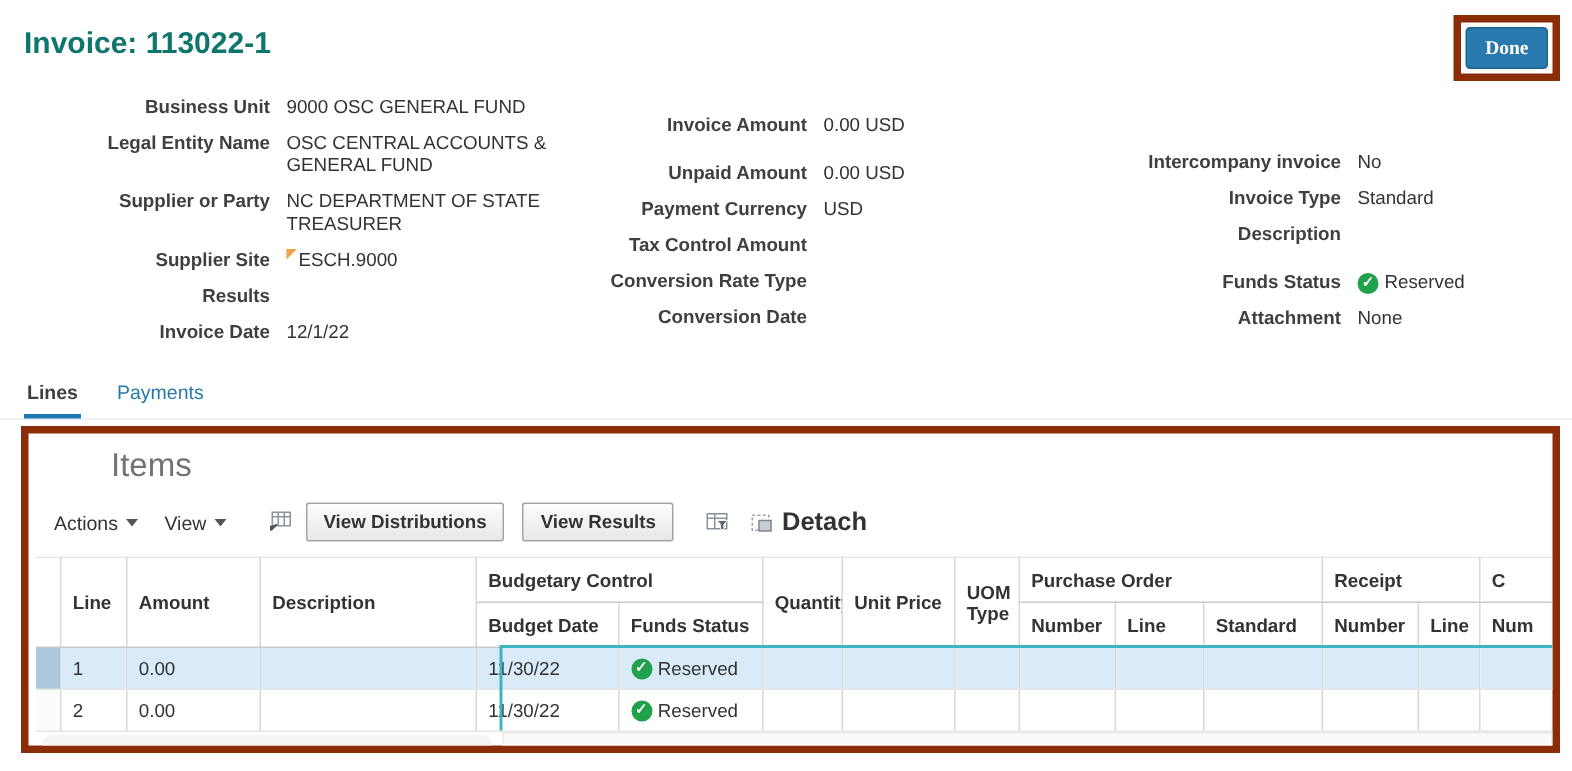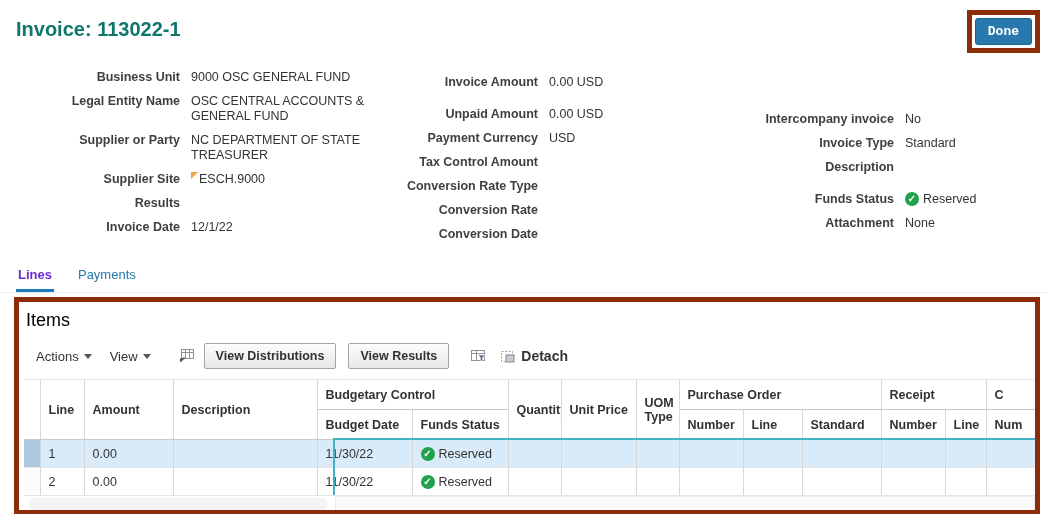--- a/index.html
+++ b/index.html
@@ -12,25 +12,25 @@
   }
   .page { width:1048px; height:514px; background:#fff; position:relative; }
 
   
   .page-header { display:flex; justify-content:space-between; align-items:flex-start; padding:10px 8px 0 16px; }
   .page-title { font-size:20px; font-weight:700; color:#0f766e; padding-top:8px; }
   .annotation-box { border:5px solid #8b2d09; padding:3px; background:#fff; }
   .btn-primary {
     background:#2a79ae; color:#fff; font-weight:bold; font-size:13px;
     border:1px solid #1d648f; border-radius:3px; padding:5px 12px; cursor:pointer;
-    font-family:Liberation Mono, monospace;
-  }
-
-  
-  .summary { display:flex; padding:10px 0 0 16px;align-items:center; }
+    font-family:Liberation Serif, serif;
+  }
+
+  
+  .summary { display:flex; padding:10px 0 0 16px; }
   .sum-col { display:flex; flex-direction:column; }
   .sum-col1 { width:372px; }
   .sum-col2 { width:326px; padding-top:12px; }
   .sum-col3 { width:330px; padding-top:37px; }
   .field { display:flex; align-items:flex-start; margin-bottom:9px; line-height:15px; }
   .field.center { align-items:center; }
   .f-label { font-weight:bold; color:#3f3f3f; text-align:right; font-size:12.5px; }
   .sum-col1 .f-label { width:164px; }
   .sum-col2 .f-label { width:150px; }
   .sum-col3 .f-label { width:180px; }
@@ -46,41 +46,41 @@
   .status-inline { display:flex; align-items:center; gap:4px; }
   .check-icon {
     display:inline-block; width:14px; height:14px; border-radius:50%;
     background:#21a14c; color:#fff; font-size:10px; font-weight:bold;
     line-height:14px; text-align:center; flex:0 0 auto;
   }
 
   
   .tabbar { display:flex; padding:12px 0 0 16px; border-bottom:1px solid #ececec; }
   .tab { font-size:13px; color:#2679ab; padding:4px 2px 7px; margin-right:22px; cursor:pointer; border-bottom:3px solid transparent; }
-  .tab.active { font-weight:bold; color:#6d28d9; border-bottom:3px solid #1c7ab5; }
+  .tab.active { font-weight:bold; color:#404040; border-bottom:3px solid #1c7ab5; }
 
   
   .items-panel {
     margin:4px 8px 0 14px; width:1026px; height:218px;
     border:5px solid #8b2d09; background:#fff;
     padding:6px 0 0 5px; position:relative; overflow:hidden;
   }
-  .items-title { font-size:18px; color:#000000; padding:2px 0 8px 2px; }
+  .items-title { font-size:22px; color:#737373; padding:2px 0 8px 2px;margin-left:48px; }
 
   .toolbar { display:flex; align-items:center; padding:4px 0 8px 12px; }
   .menu-item { display:flex; align-items:center; gap:5px; font-size:13px; color:#333; cursor:pointer; margin-right:18px; }
   .caret-down { width:0; height:0; border-left:4px solid transparent; border-right:4px solid transparent; border-top:5px solid #555; }
   .tb-icon { margin:0 9px; cursor:pointer; display:inline-flex; }
   .btn-secondary {
     background:linear-gradient(#fdfdfd,#e7e7e7); border:1px solid #a4a4a4; border-radius:2px;
     font-weight:bold; font-size:12.5px; color:#333; padding:5px 11px; margin-right:12px; cursor:pointer;
     font-family:"Liberation Sans", sans-serif;
   }
   .detach-group { display:flex; align-items:center; gap:5px; cursor:pointer; margin-left:4px; }
-  .detach-label { font-weight:bold; font-size:14px; color:#333; }
+  .detach-label { font-weight:bold; font-size:17px; color:#333; }
 
   
   .table-wrap { position:relative; width:1011px; height:134px; overflow:hidden; margin-top:2px; }
   table.items { border-collapse:collapse; table-layout:fixed; width:1022px; }
   table.items th, table.items td {
     border-right:1px solid #d8d8d8; font-size:12.5px; padding:3px 8px;
     overflow:hidden; white-space:nowrap; vertical-align:middle; text-align:left;
   }
   table.items thead th { color:#333; font-weight:bold; border-top:1px solid #e4e4e4; border-bottom:1px solid #c9c9c9; }
   th.group { text-align:center; height:30px; }
@@ -161,24 +161,20 @@
       <div class="field">
         <div class="f-label">Payment Currency</div>
         <div class="f-value">USD</div>
       </div>
       <div class="field">
         <div class="f-label">Tax Control Amount</div>
         <div class="f-value"></div>
       </div>
       <div class="field">
         <div class="f-label">Conversion Rate Type</div>
-        <div class="f-value"></div>
-      </div>
-      <div class="field">
-        <div class="f-label">Conversion Rate</div>
         <div class="f-value"></div>
       </div>
       <div class="field">
         <div class="f-label">Conversion Date</div>
         <div class="f-value"></div>
       </div>
     </div>
 
     <div class="sum-col sum-col3">
       <div class="field">

